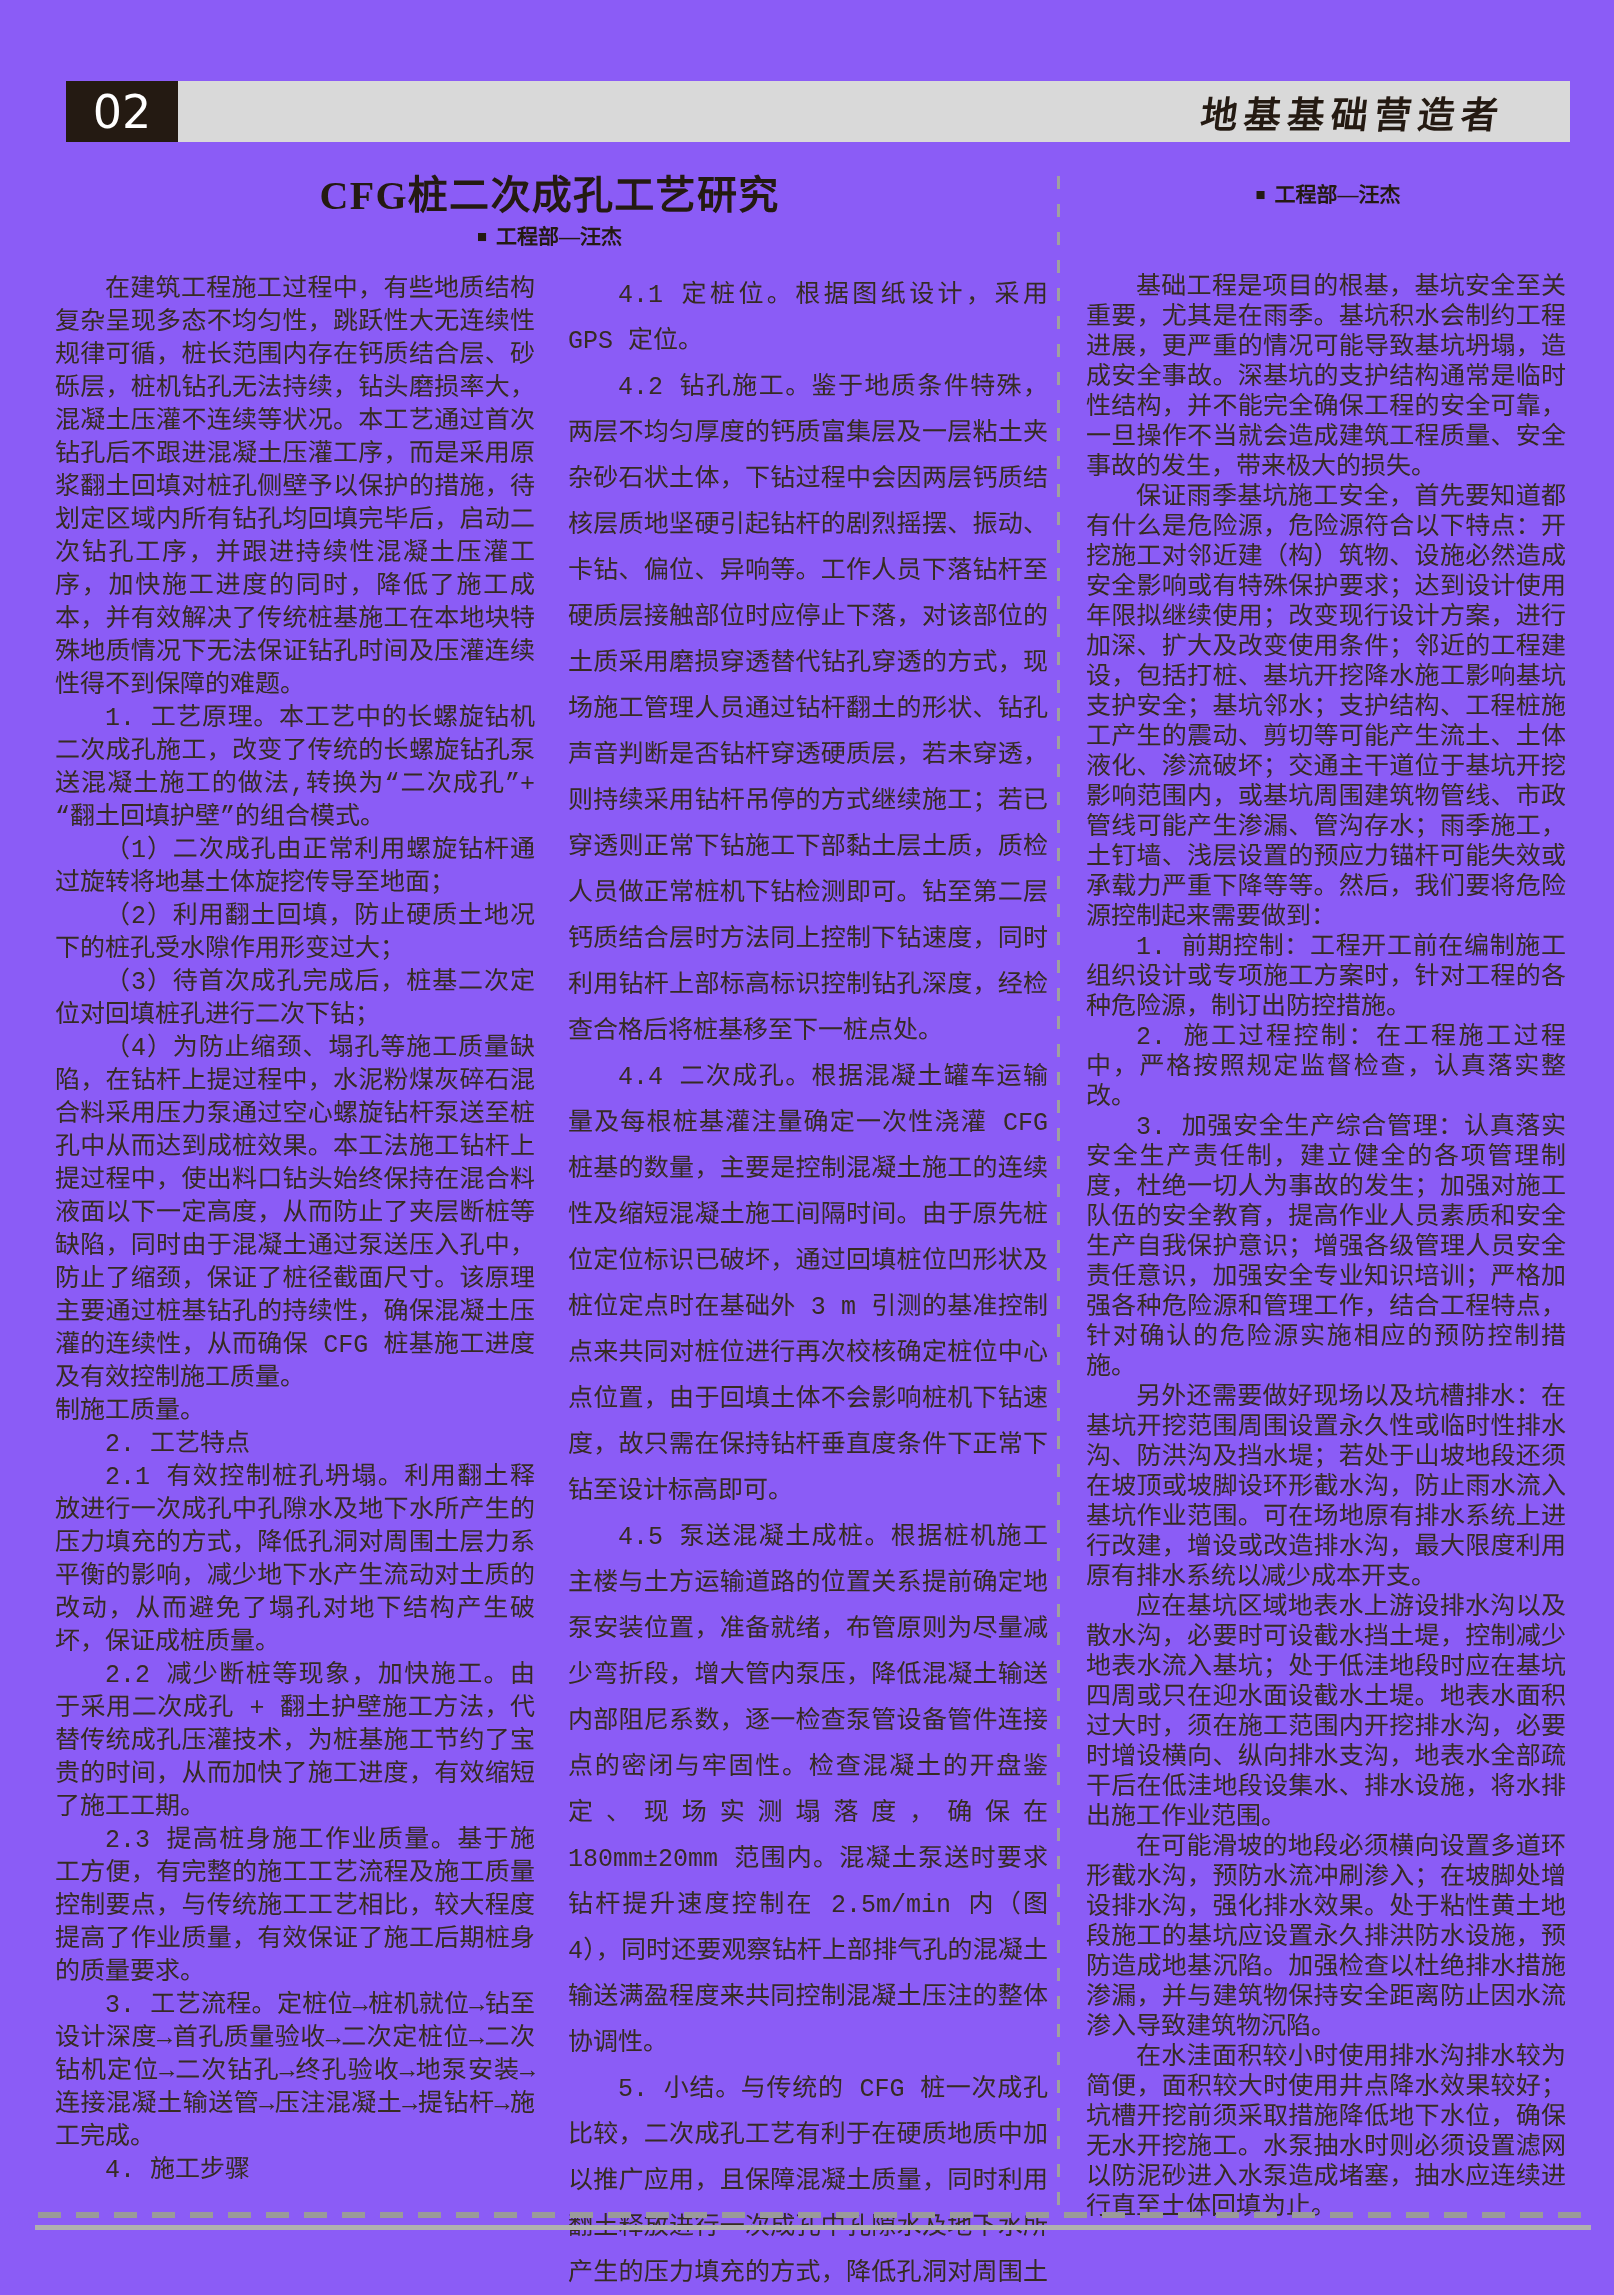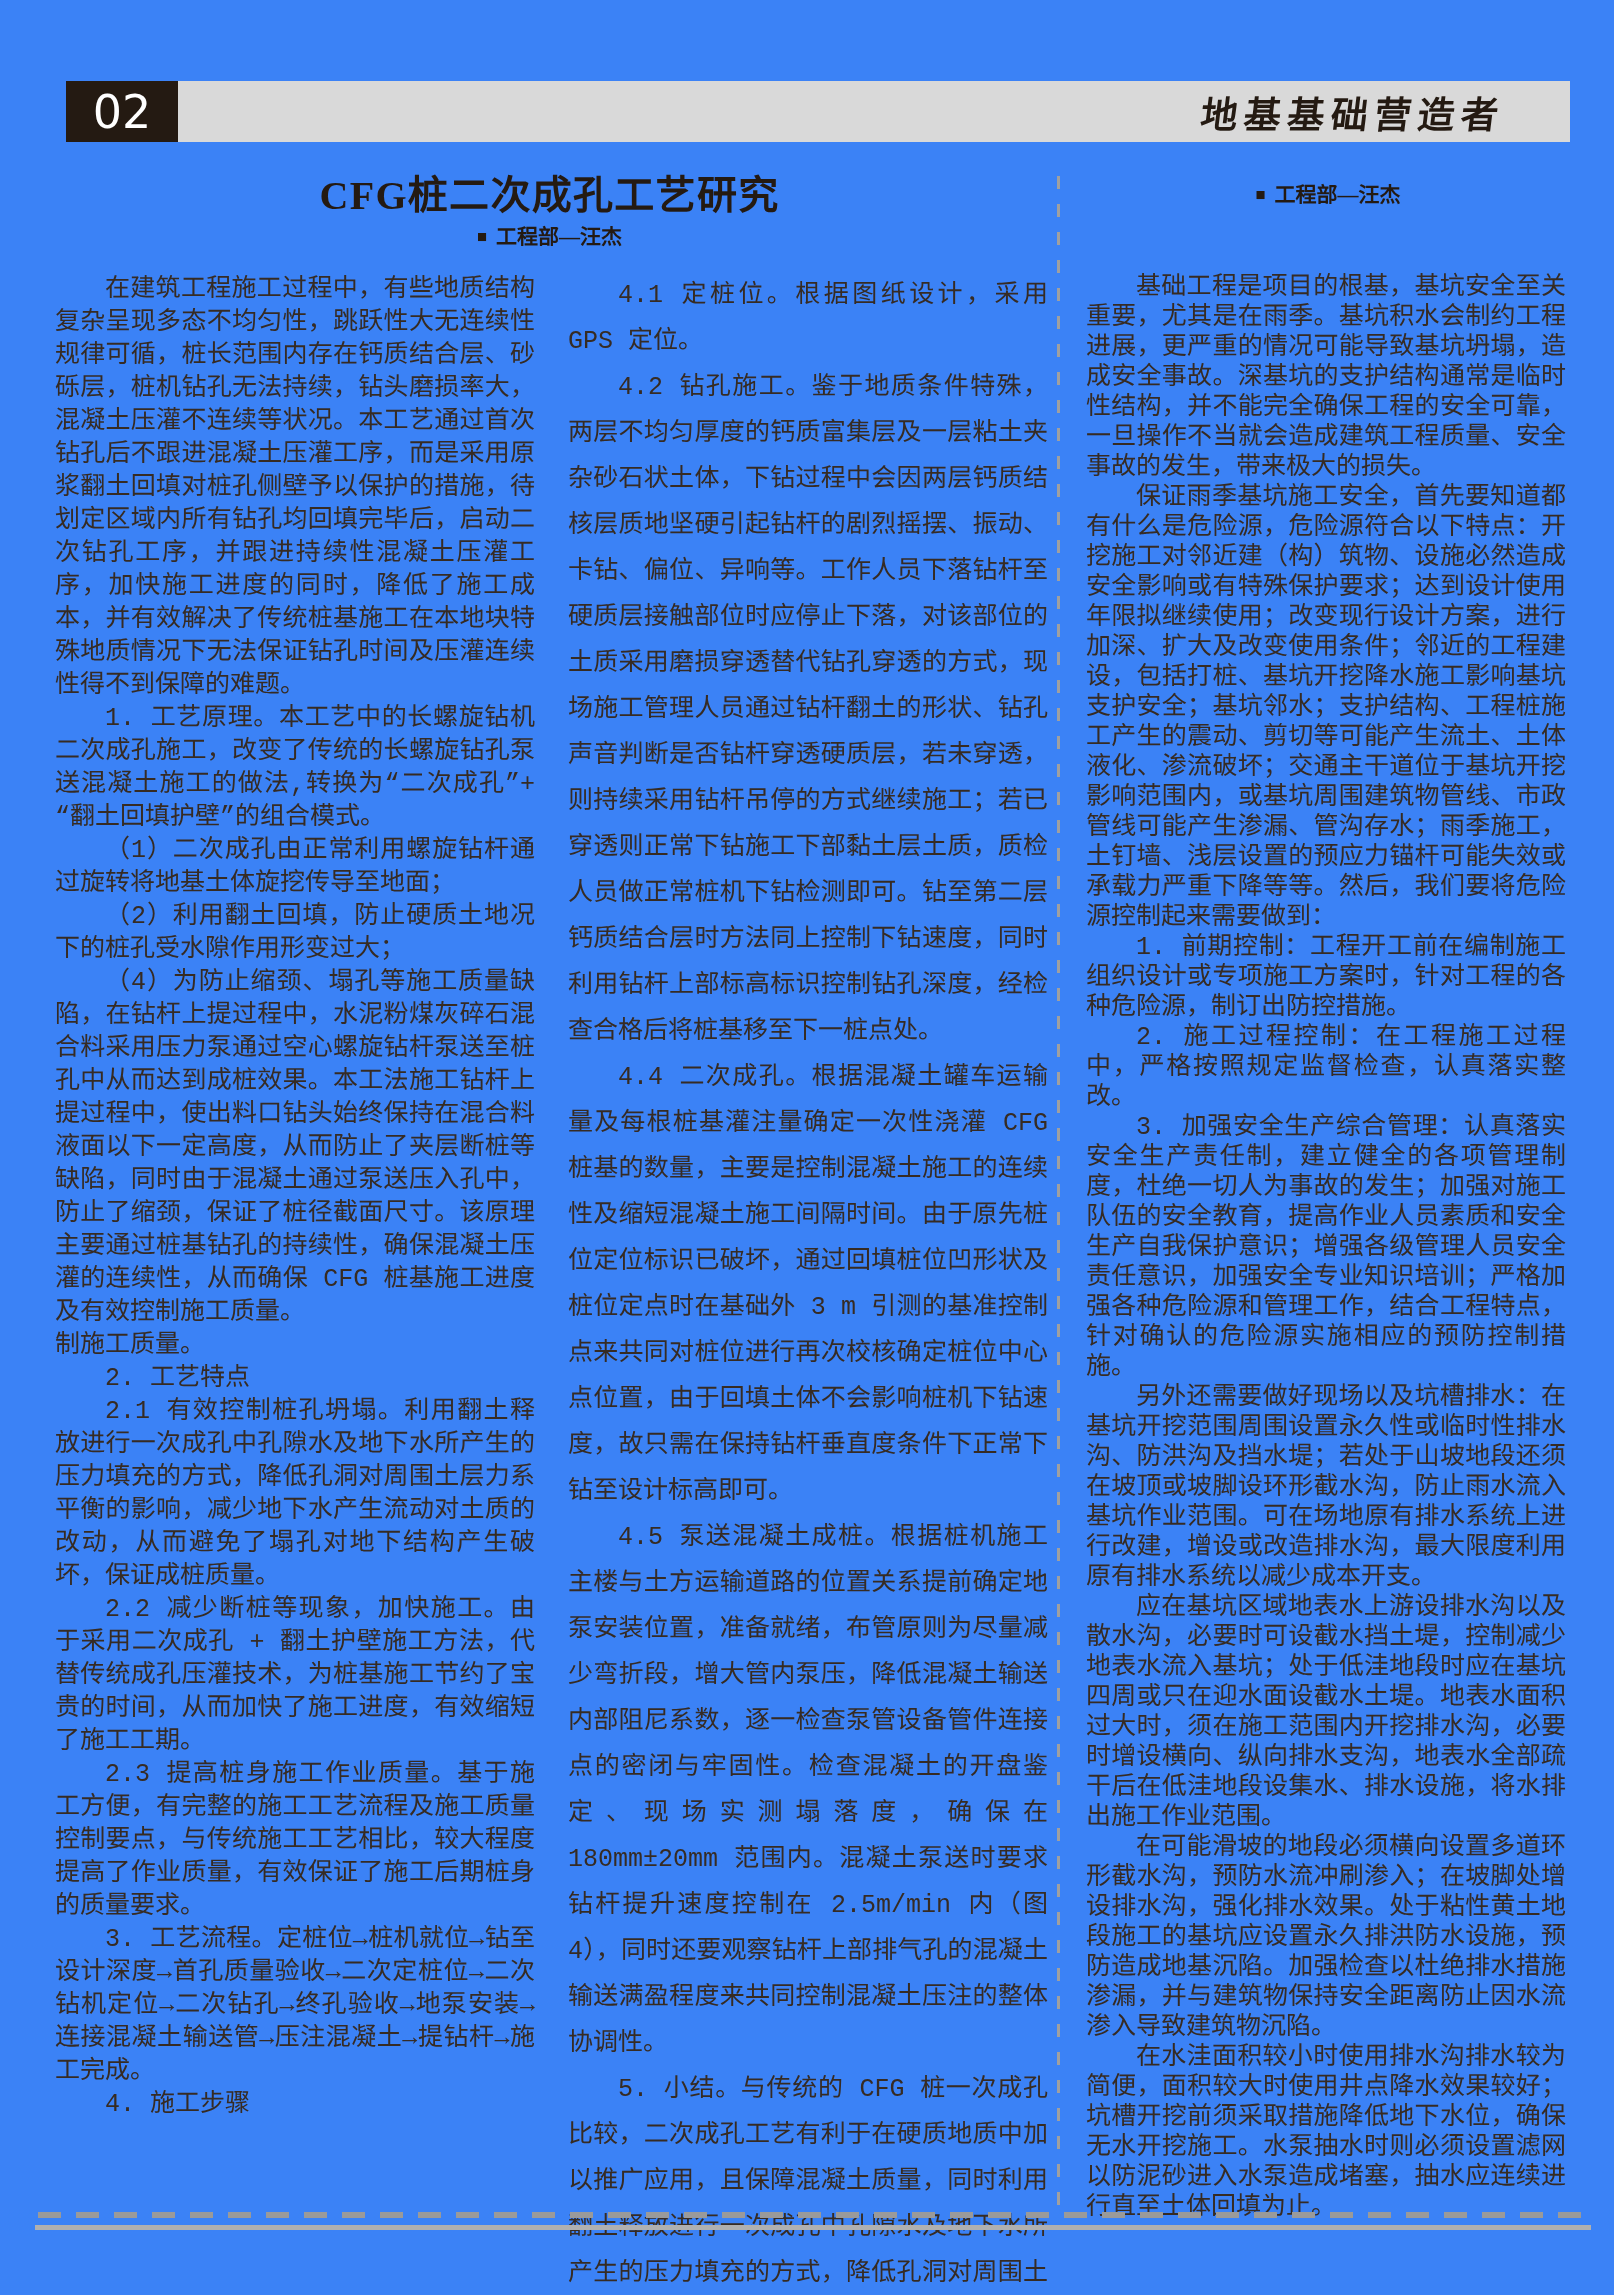--- a/index.html
+++ b/index.html
@@ -1,16 +1,16 @@
 <!DOCTYPE html>
 <html lang="zh-CN" style="font-size:10.3px"><head>
 <meta charset="utf-8">
 <style>
   html,body{margin:0;padding:0;background:#ffffff;}
-  #page{position:relative;width:1614px;height:2295px;background:#3b82f6;overflow:hidden;
+  #page{position:relative;width:1614px;height:2295px;background:#8b5cf6;overflow:hidden;
         font-family:"Liberation Serif","DejaVu Serif",serif;color:#362b23;}
 
   
   .page-num-box{position:absolute;left:66px;top:81px;width:112px;height:61px;
         background:#241a12;color:#ffffff;display:flex;align-items:center;justify-content:center;
         font-family:"DejaVu Sans","Liberation Sans",sans-serif;font-size:46px;font-weight:normal;}
   .head-bar{position:absolute;left:178px;top:81px;width:1392px;height:61px;background:#d9d9d9;}
   .masthead{position:absolute;left:1184px;top:83px;width:321px;height:58px;
         display:flex;align-items:center;justify-content:flex-end;
         font-weight:bold;font-size:37px;letter-spacing:6.4px;color:#241a12;
@@ -61,20 +61,21 @@
     <div class="byline">
       <span class="bullet">■</span><span>工程部—汪杰</span>
     </div>
   </div>
 
   <div id="col1" class="col">
       <p class="para">在建筑工程施工过程中，有些地质结构复杂呈现多态不均匀性，跳跃性大无连续性规律可循，桩长范围内存在钙质结合层、砂砾层，桩机钻孔无法持续，钻头磨损率大，混凝土压灌不连续等状况。本工艺通过首次钻孔后不跟进混凝土压灌工序，而是采用原浆翻土回填对桩孔侧壁予以保护的措施，待划定区域内所有钻孔均回填完毕后，启动二次钻孔工序，并跟进持续性混凝土压灌工序，加快施工进度的同时，降低了施工成本，并有效解决了传统桩基施工在本地块特殊地质情况下无法保证钻孔时间及压灌连续性得不到保障的难题。</p>
       <p class="para">1. 工艺原理。本工艺中的长螺旋钻机二次成孔施工，改变了传统的长螺旋钻孔泵送混凝土施工的做法,转换为“二次成孔”+“翻土回填护壁”的组合模式。</p>
       <p class="para">（1）二次成孔由正常利用螺旋钻杆通过旋转将地基土体旋挖传导至地面；</p>
       <p class="para">（2）利用翻土回填，防止硬质土地况下的桩孔受水隙作用形变过大；</p>
+      <p class="para">（3）待首次成孔完成后，桩基二次定位对回填桩孔进行二次下钻；</p>
       <p class="para">（4）为防止缩颈、塌孔等施工质量缺陷，在钻杆上提过程中，水泥粉煤灰碎石混合料采用压力泵通过空心螺旋钻杆泵送至桩孔中从而达到成桩效果。本工法施工钻杆上提过程中，使出料口钻头始终保持在混合料液面以下一定高度，从而防止了夹层断桩等缺陷，同时由于混凝土通过泵送压入孔中，防止了缩颈，保证了桩径截面尺寸。该原理主要通过桩基钻孔的持续性，确保混凝土压灌的连续性，从而确保 CFG 桩基施工进度及有效控制施工质量。</p>
       <p class="para noindent">制施工质量。</p>
       <p class="para">2. 工艺特点</p>
       <p class="para">2.1 有效控制桩孔坍塌。利用翻土释放进行一次成孔中孔隙水及地下水所产生的压力填充的方式，降低孔洞对周围土层力系平衡的影响，减少地下水产生流动对土质的改动，从而避免了塌孔对地下结构产生破坏，保证成桩质量。</p>
       <p class="para">2.2 减少断桩等现象，加快施工。由于采用二次成孔 + 翻土护壁施工方法，代替传统成孔压灌技术，为桩基施工节约了宝贵的时间，从而加快了施工进度，有效缩短了施工工期。</p>
       <p class="para">2.3 提高桩身施工作业质量。基于施工方便，有完整的施工工艺流程及施工质量控制要点，与传统施工工艺相比，较大程度提高了作业质量，有效保证了施工后期桩身的质量要求。</p>
       <p class="para">3. 工艺流程。定桩位→桩机就位→钻至设计深度→首孔质量验收→二次定桩位→二次钻机定位→二次钻孔→终孔验收→地泵安装→连接混凝土输送管→压注混凝土→提钻杆→施工完成。</p>
       <p class="para">4. 施工步骤</p>
     </div>
   <div id="col2" class="col">

